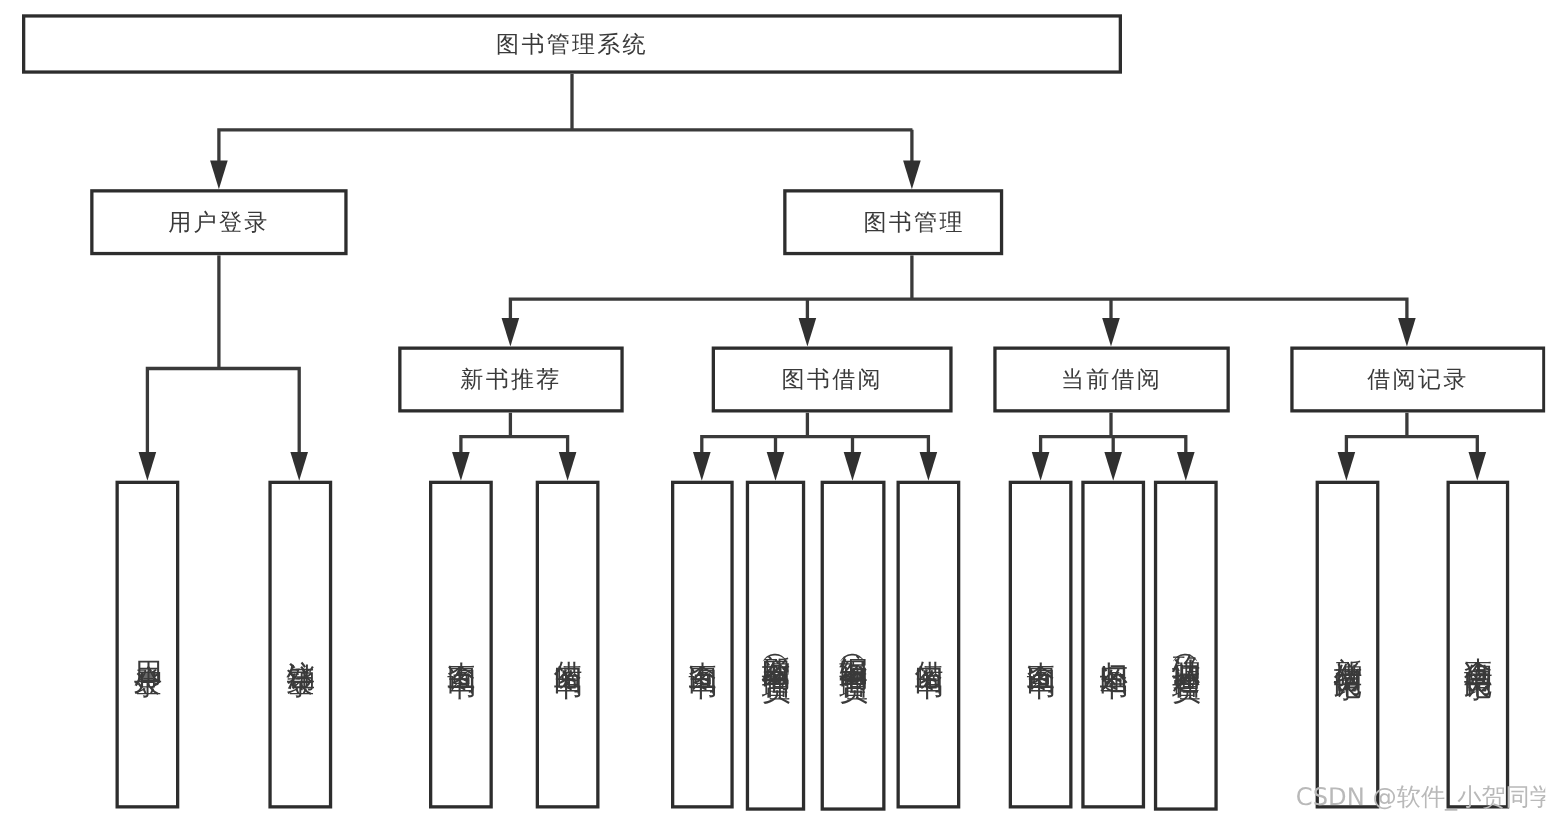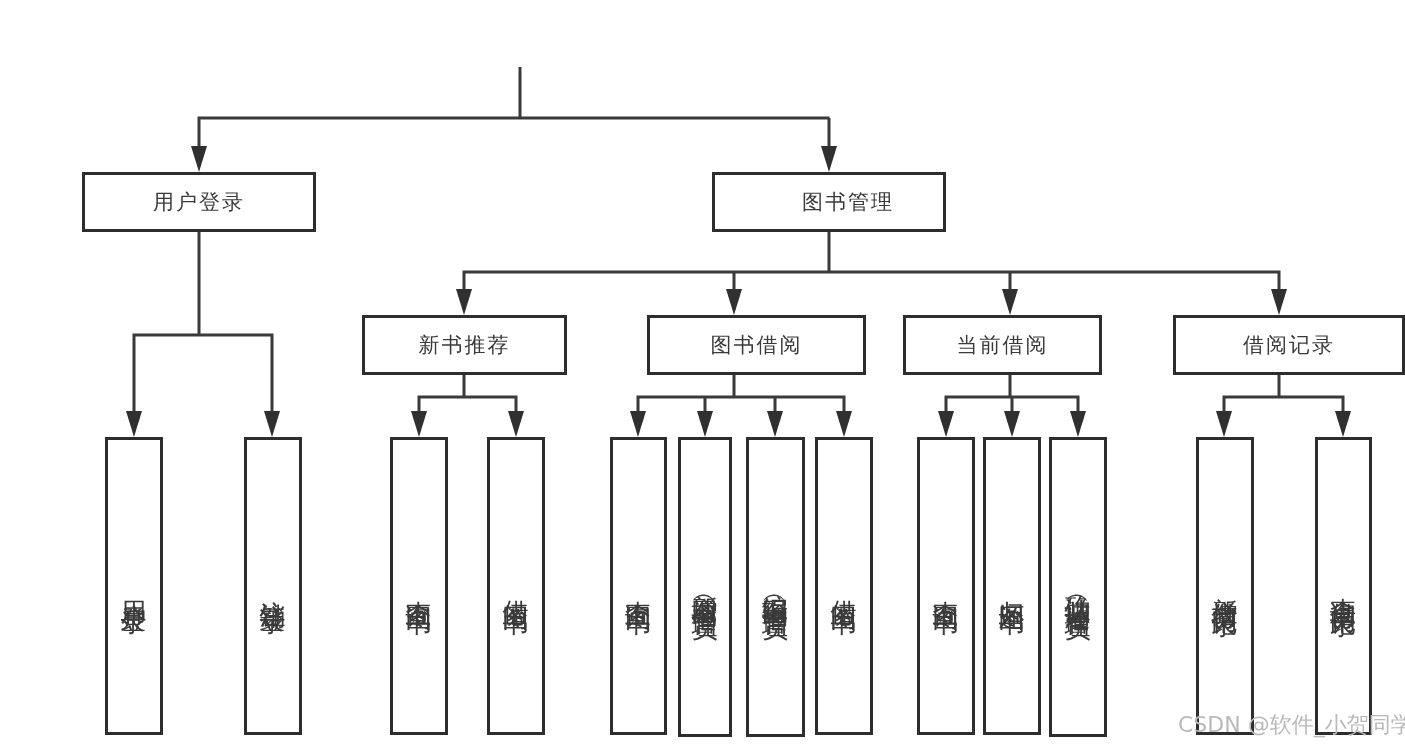--- a/index.html
+++ b/index.html
@@ -91,35 +91,38 @@
       <polygon points="767,411 783,411 775,437"></polygon>
       <polygon points="836,411 852,411 844,437"></polygon>
       <polygon points="938,411 954,411 946,437"></polygon>
       <polygon points="1004,411 1020,411 1012,437"></polygon>
       <polygon points="1070,411 1086,411 1078,437"></polygon>
       <polygon points="1216,411 1232,411 1224,437"></polygon>
       <polygon points="1335,411 1351,411 1343,437"></polygon>
     </g>
   </svg>
 
+  <div class="node hbox" style="left:20px; top:13px; width:1000px; height:54px;">
+    <span>图书管理系统</span>
+  </div>
 
   <div class="node hbox" style="left:82px; top:172px; width:234px; height:60px;">
     <span>用户登录</span>
   </div>
-  <div class="node hbox" style="left:712px; top:172px; width:234px; height:60px;padding-left:38px;">
+  <div class="node hbox" style="left:712px; top:172px; width:200px; height:60px;padding-left:38px;">
     <span>图书管理</span>
   </div>
 
   <div class="node hbox" style="left:362px; top:315px; width:205px; height:60px;font-family:Liberation Mono, monospace;">
     <span>新书推荐</span>
   </div>
   <div class="node hbox" style="left:625px; top:315px; width:219px; height:60px;margin-left:22px;">
     <span>图书借阅</span>
   </div>
-  <div class="node hbox" style="left:903px; top:315px; width:199px; height:60px;">
+  <div class="node hbox" style="left:903px; top:315px; width:215px; height:60px;">
     <span>当前借阅</span>
   </div>
   <div class="node hbox" style="left:1173px; top:315px; width:232px; height:60px;">
     <span>借阅记录</span>
   </div>
 
   <div class="node vbox" style="left:105px; top:437px; width:58px; height:298px;">
     <span>用户登录</span>
   </div>
   <div class="node vbox" style="left:244px; top:437px; width:58px; height:298px;">

